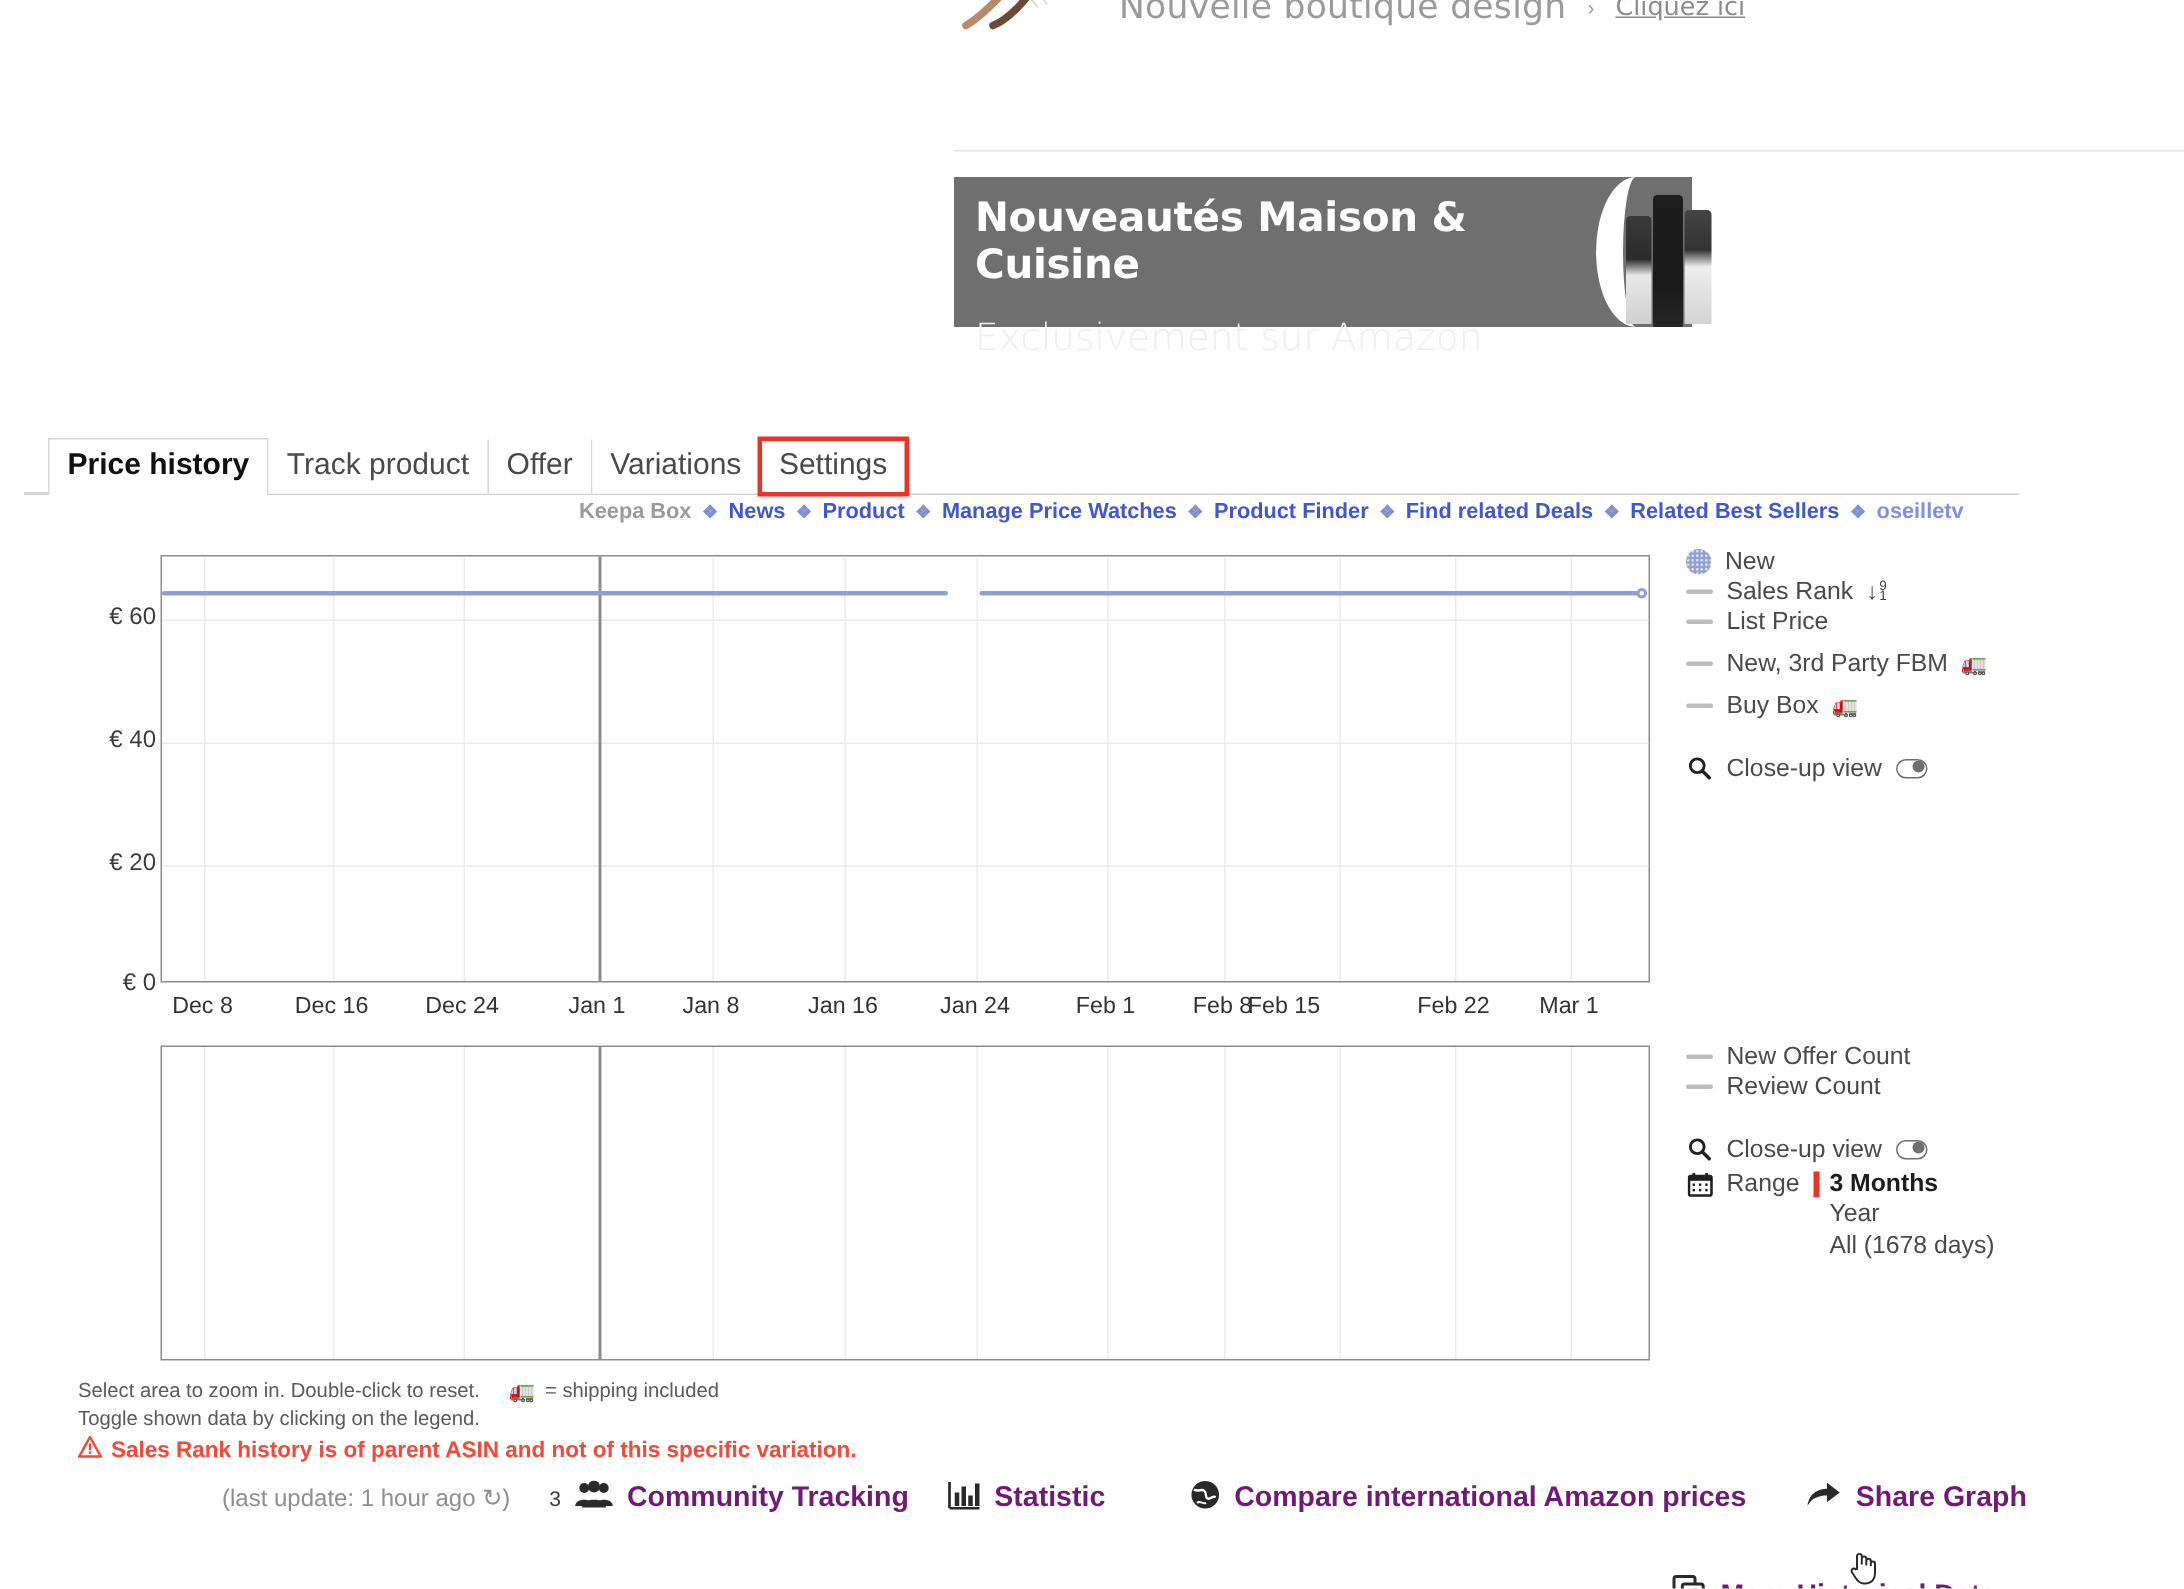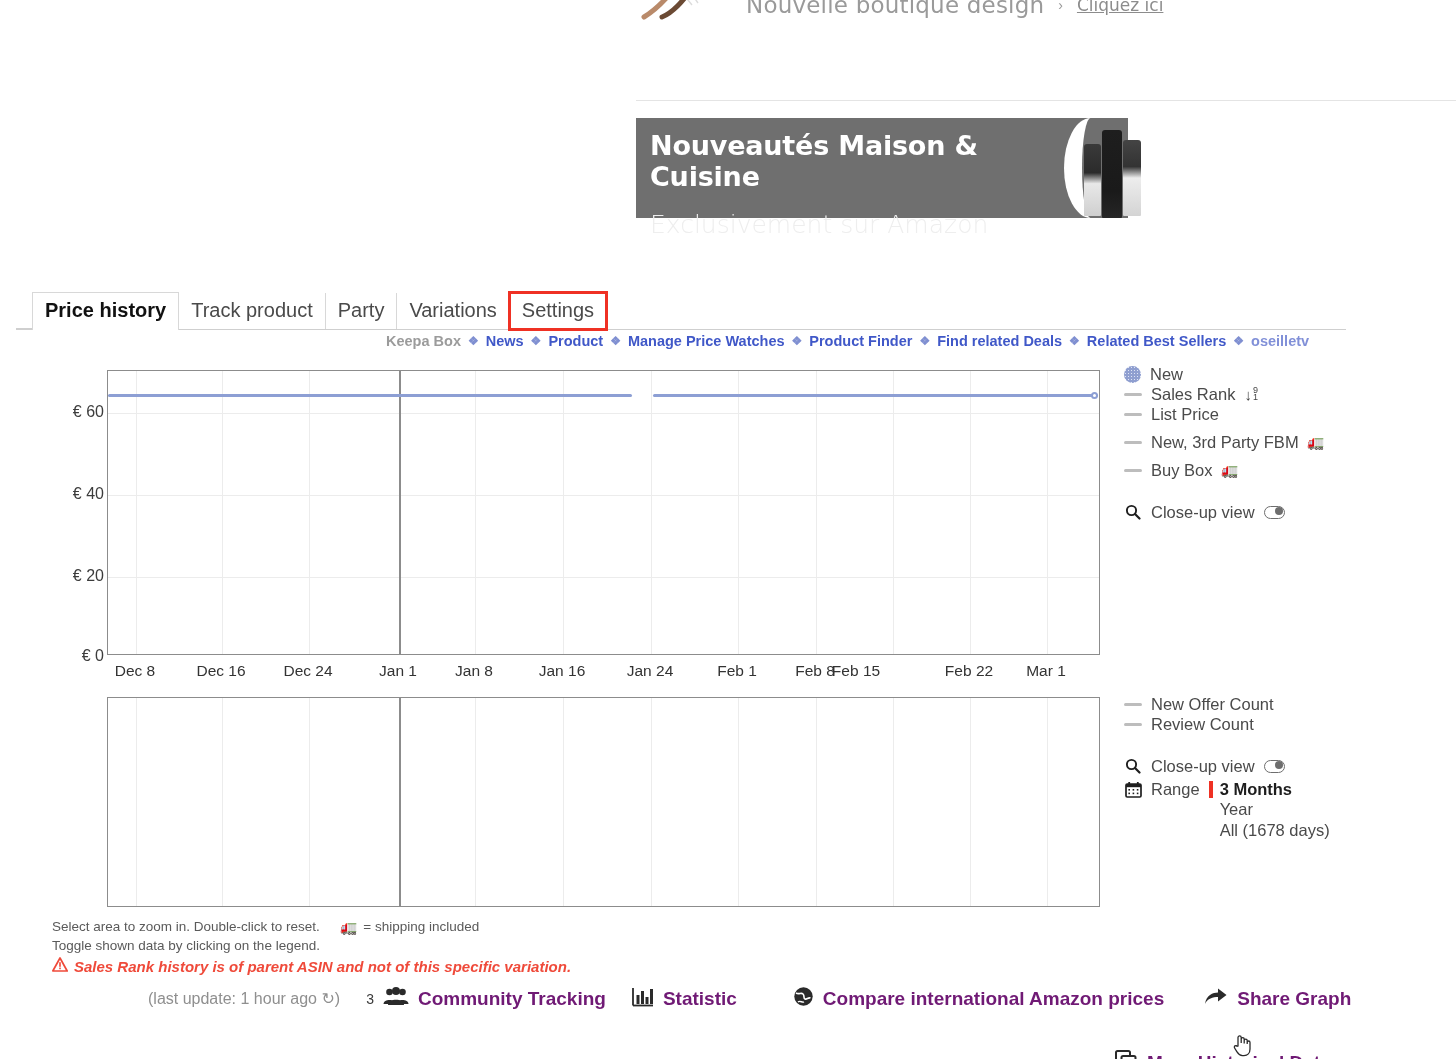--- a/index.html
+++ b/index.html
@@ -174,21 +174,21 @@
   .range-sel { display:flex; align-items:center; gap:7px; }
   .range-bar { width: 4px; height: 17px; background: #ef3124; flex:none; }
   .range-active { font-size: 16.5px; font-weight: bold; color: #1d1d1d; }
   .range-opt { font-size: 16.5px; color: #4a4a4a; margin-left: 11px; cursor: pointer; line-height: 21px;}
 
   
   .notes { position: absolute; left: 52px; top: 917px; }
   .note-line { font-size: 13.5px; color: #5a5a5a; line-height: 19px; display:flex; align-items:center; gap:6px; }
   .note-warn {
     font-size: 15px; color: #ef4a3a; font-weight: bold;
-    display: flex; align-items: center; gap: 6px; margin-top: 2px; font-style: italic;
+    display: flex; align-items: center; gap: 6px; margin-top: 2px;
   }
 
   
   .toolbar {
     position: absolute; left: 148px; top: 986px; width: 1300px;
     display: flex; align-items: center; gap: 26px;
   }
   .tb-update { font-size: 16px; color: #8f8f8f; white-space: nowrap; }
   .tb-item { display: flex; align-items: center; gap: 9px; cursor: pointer; white-space: nowrap; }
   .tb-label { font-size: 19px; color: #701a75; font-weight: bold; }
@@ -224,21 +224,21 @@
       <div class="bottle b1"></div>
       <div class="bottle b2"></div>
       <div class="bottle b3"></div>
     </div>
   </div>
 
   <div class="tabbar">
     <div class="tab-lead"></div>
     <div class="tab active"><span>Price history</span></div>
     <div class="tab"><span>Track product</span></div>
-    <div class="tab"><span>Party</span></div>
+    <div class="tab"><span>Offer</span></div>
     <div class="tab"><span>Variations</span></div>
     <div class="tab highlight"><span>Settings</span></div>
   </div>
 
   <div class="keepa-links">
     <span class="kl-plain">Keepa Box</span>
     <span class="kl-sep">❖</span>
     <span class="kl-link">News</span>
     <span class="kl-sep">❖</span>
     <span class="kl-link">Product</span>

